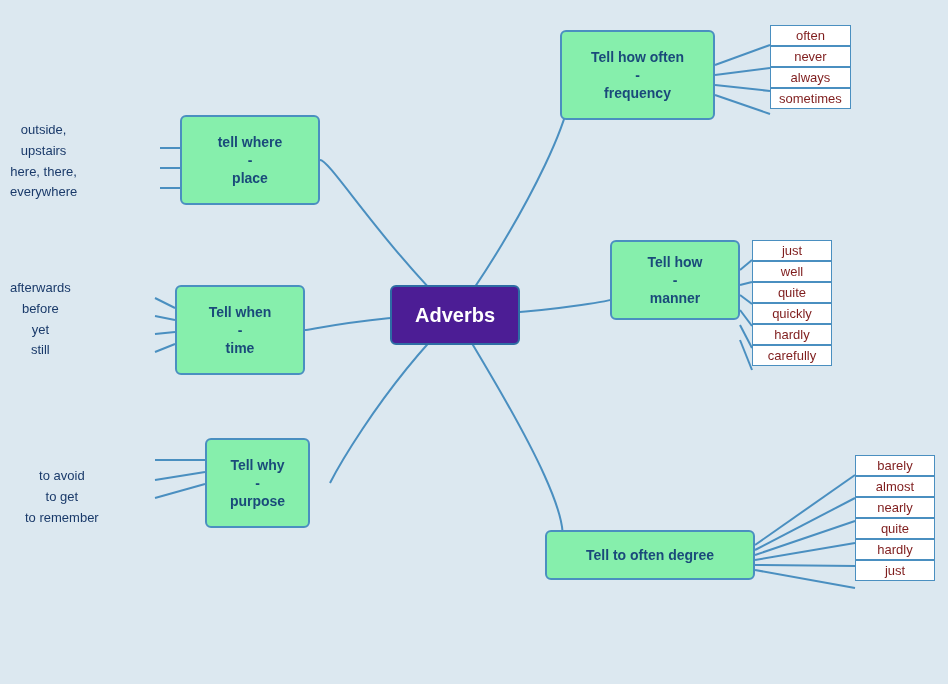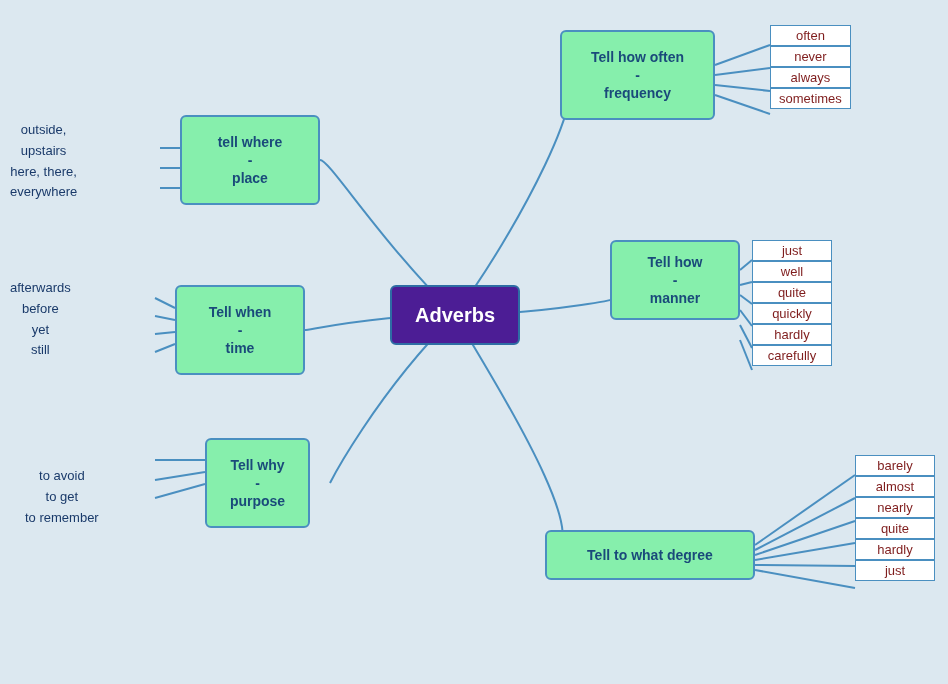--- a/index.html
+++ b/index.html
@@ -115,21 +115,21 @@
 
   <div class="node sub" style="left:560px;top:30px;width:155px;height:90px;">
     <span>Tell how often<br>-<br>frequency</span>
   </div>
 
   <div class="node sub" style="left:610px;top:240px;width:130px;height:80px;">
     <span>Tell how<br>-<br>manner</span>
   </div>
 
   <div class="node sub" style="left:545px;top:530px;width:210px;height:50px;">
-    <span>Tell to what degree</span>
+    <span>Tell to often degree</span>
   </div>
 
   <div class="node sub" style="left:180px;top:115px;width:140px;height:90px;">
     <span>tell where<br>-<br>place</span>
   </div>
 
   <div class="node sub" style="left:175px;top:285px;width:130px;height:90px;">
     <span>Tell when<br>-<br>time</span>
   </div>
 

